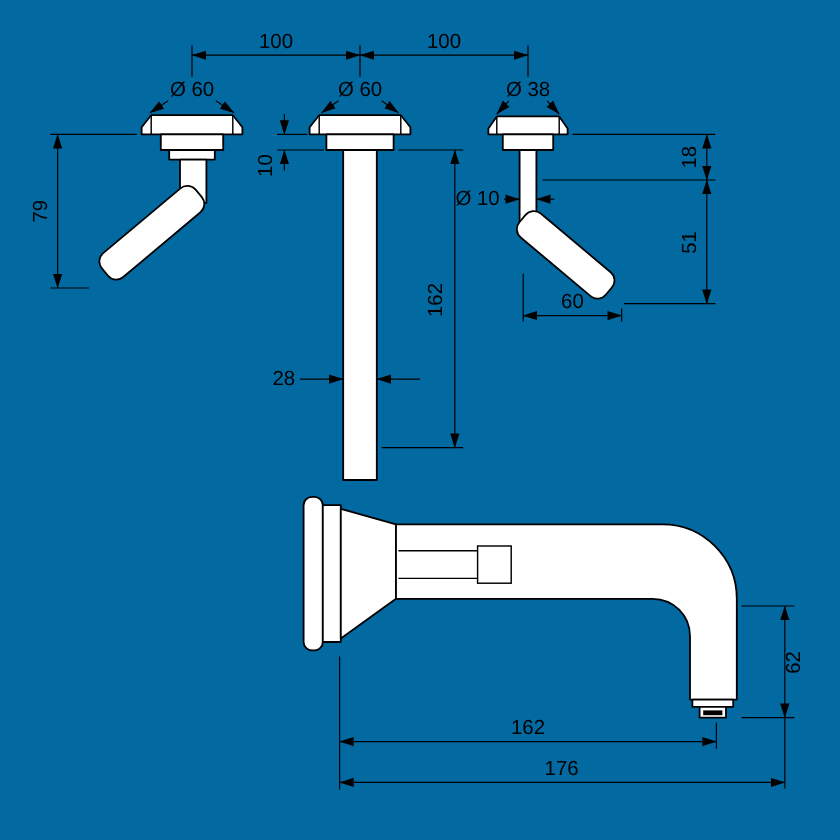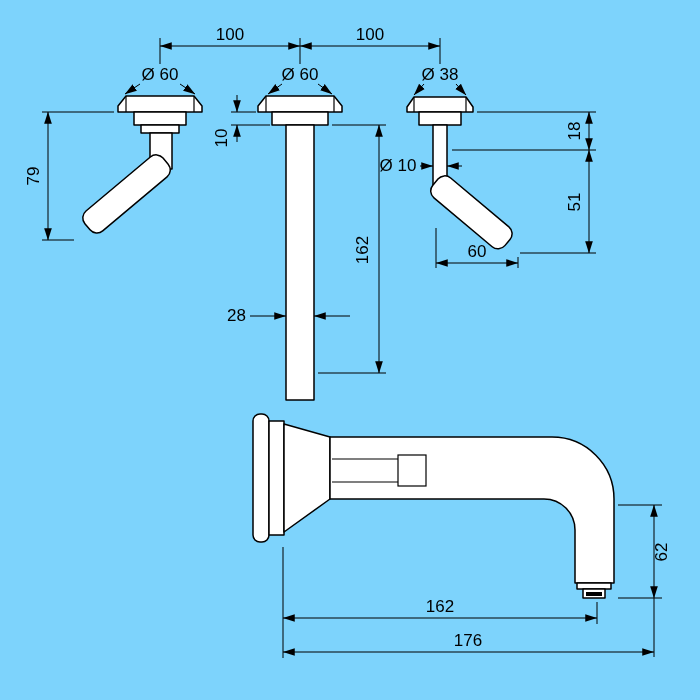--- a/index.html
+++ b/index.html
@@ -1,16 +1,16 @@
 <!DOCTYPE html>
 <html><head>
 <meta charset="utf-8">
 <style>
   html,body { margin:0; padding:0; background:#ffffff; }
-  .stage { width:700px; height:700px; position:relative; background:#7dd3fc; }
+  .stage { width:700px; height:700px; position:relative; background:#0369a1; }
   .part { fill:#ffffff; stroke:#000000; stroke-width:1.5; stroke-linejoin:round; }
   .part-thin { fill:none; stroke:#000000; stroke-width:1.2; }
   .dline { stroke:#000000; stroke-width:1; fill:none; }
   .dtext { font-family:"Liberation Sans", sans-serif; font-size:17px; fill:#000000; }
   .solid { fill:#000000; stroke:none; }
 </style>
 </head>
 <body>
 
 <div class="stage">

